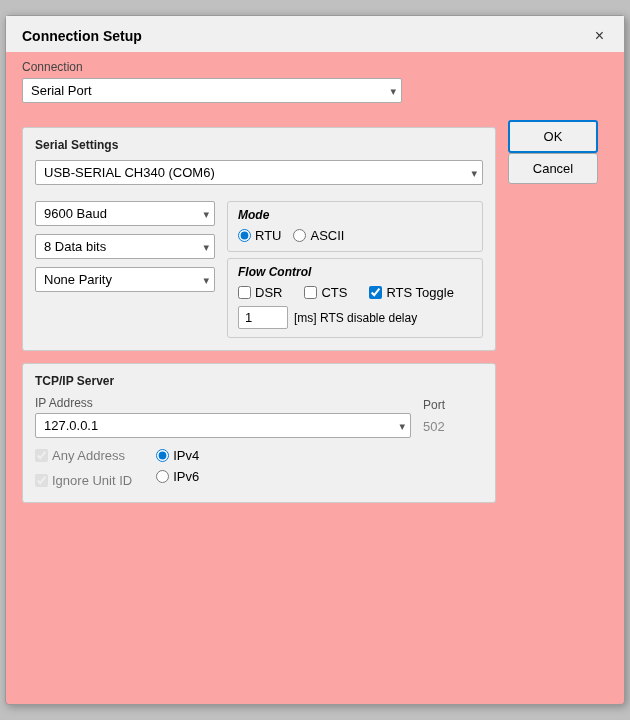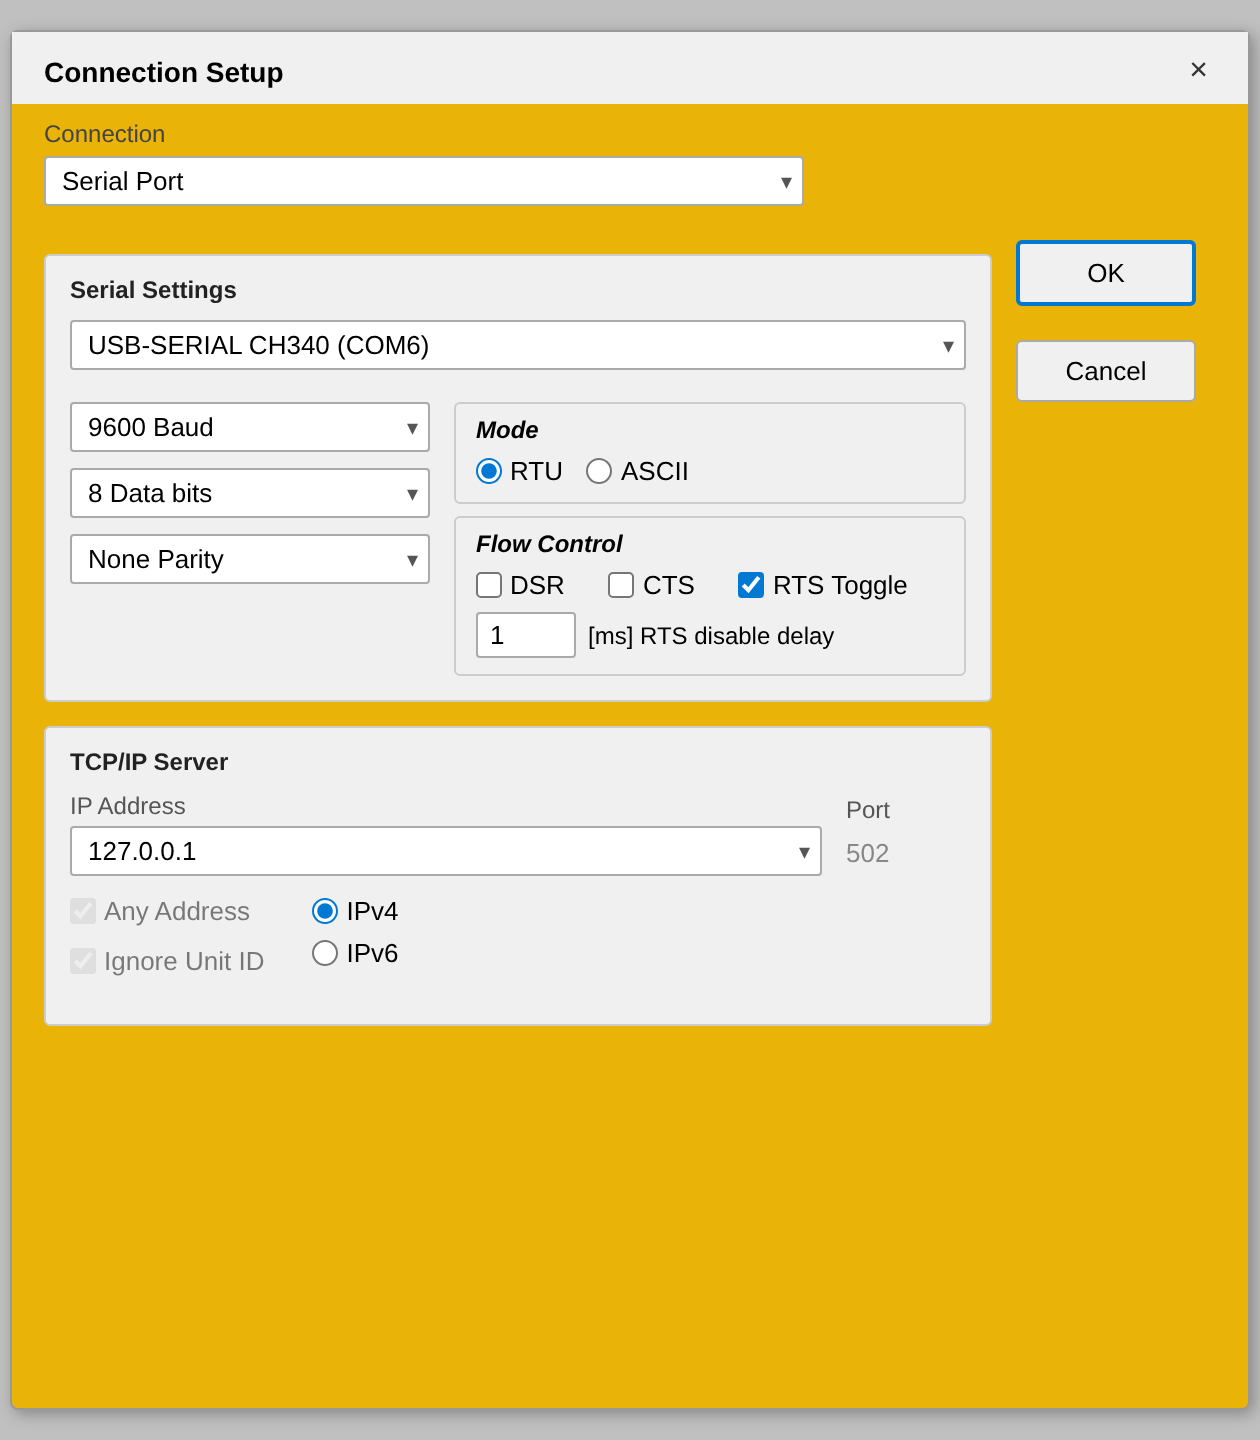--- a/index.html
+++ b/index.html
@@ -7,21 +7,21 @@
       background: #c0c0c0;
       display: flex;
       justify-content: center;
       align-items: center;
       width: 630px;
       height: 720px;
       font-family: 'Segoe UI', Arial, sans-serif;
       font-size: 13px;
     }
     .dialog {
-      background: #eab308;
+      background: #fca5a5;
       border: 1px solid #999;
       border-radius: 4px;
       width: 620px;
       min-height: 690px;
       box-shadow: 2px 2px 8px rgba(0,0,0,0.3);
       padding: 0;
     }
     .title-bar {
       background: #f0f0f0;
       padding: 12px 16px 8px 16px;
@@ -48,21 +48,21 @@
       display: flex;
       padding: 8px 16px 16px 16px;
       gap: 12px;
     }
     .left-col {
       flex: 1;
     }
     .right-col {
       display: flex;
       flex-direction: column;
-      gap: 17px;
+      gap: 0;
       min-width: 100px;
       padding-top: 60px;
     }
     .section-label {
       font-size: 12px;
       color: #444;
       margin-bottom: 4px;
     }
     select, .select-box {
       border: 1px solid #aaa;
@@ -188,21 +188,21 @@
     .rts-input {
       width: 50px;
       border: 1px solid #aaa;
       padding: 3px 6px;
       font-size: 13px;
       border-radius: 2px;
     }
     .tcpip-section {
       border: 1px solid #ccc;
       border-radius: 3px;
-      padding: 10px 12px 24px 12px;
+      padding: 10px 12px 14px 12px;
       background: #f0f0f0;
     }
     .tcpip-row {
       display: flex;
       gap: 12px;
       align-items: flex-end;
     }
     .ip-col {
       flex: 1;
     }

